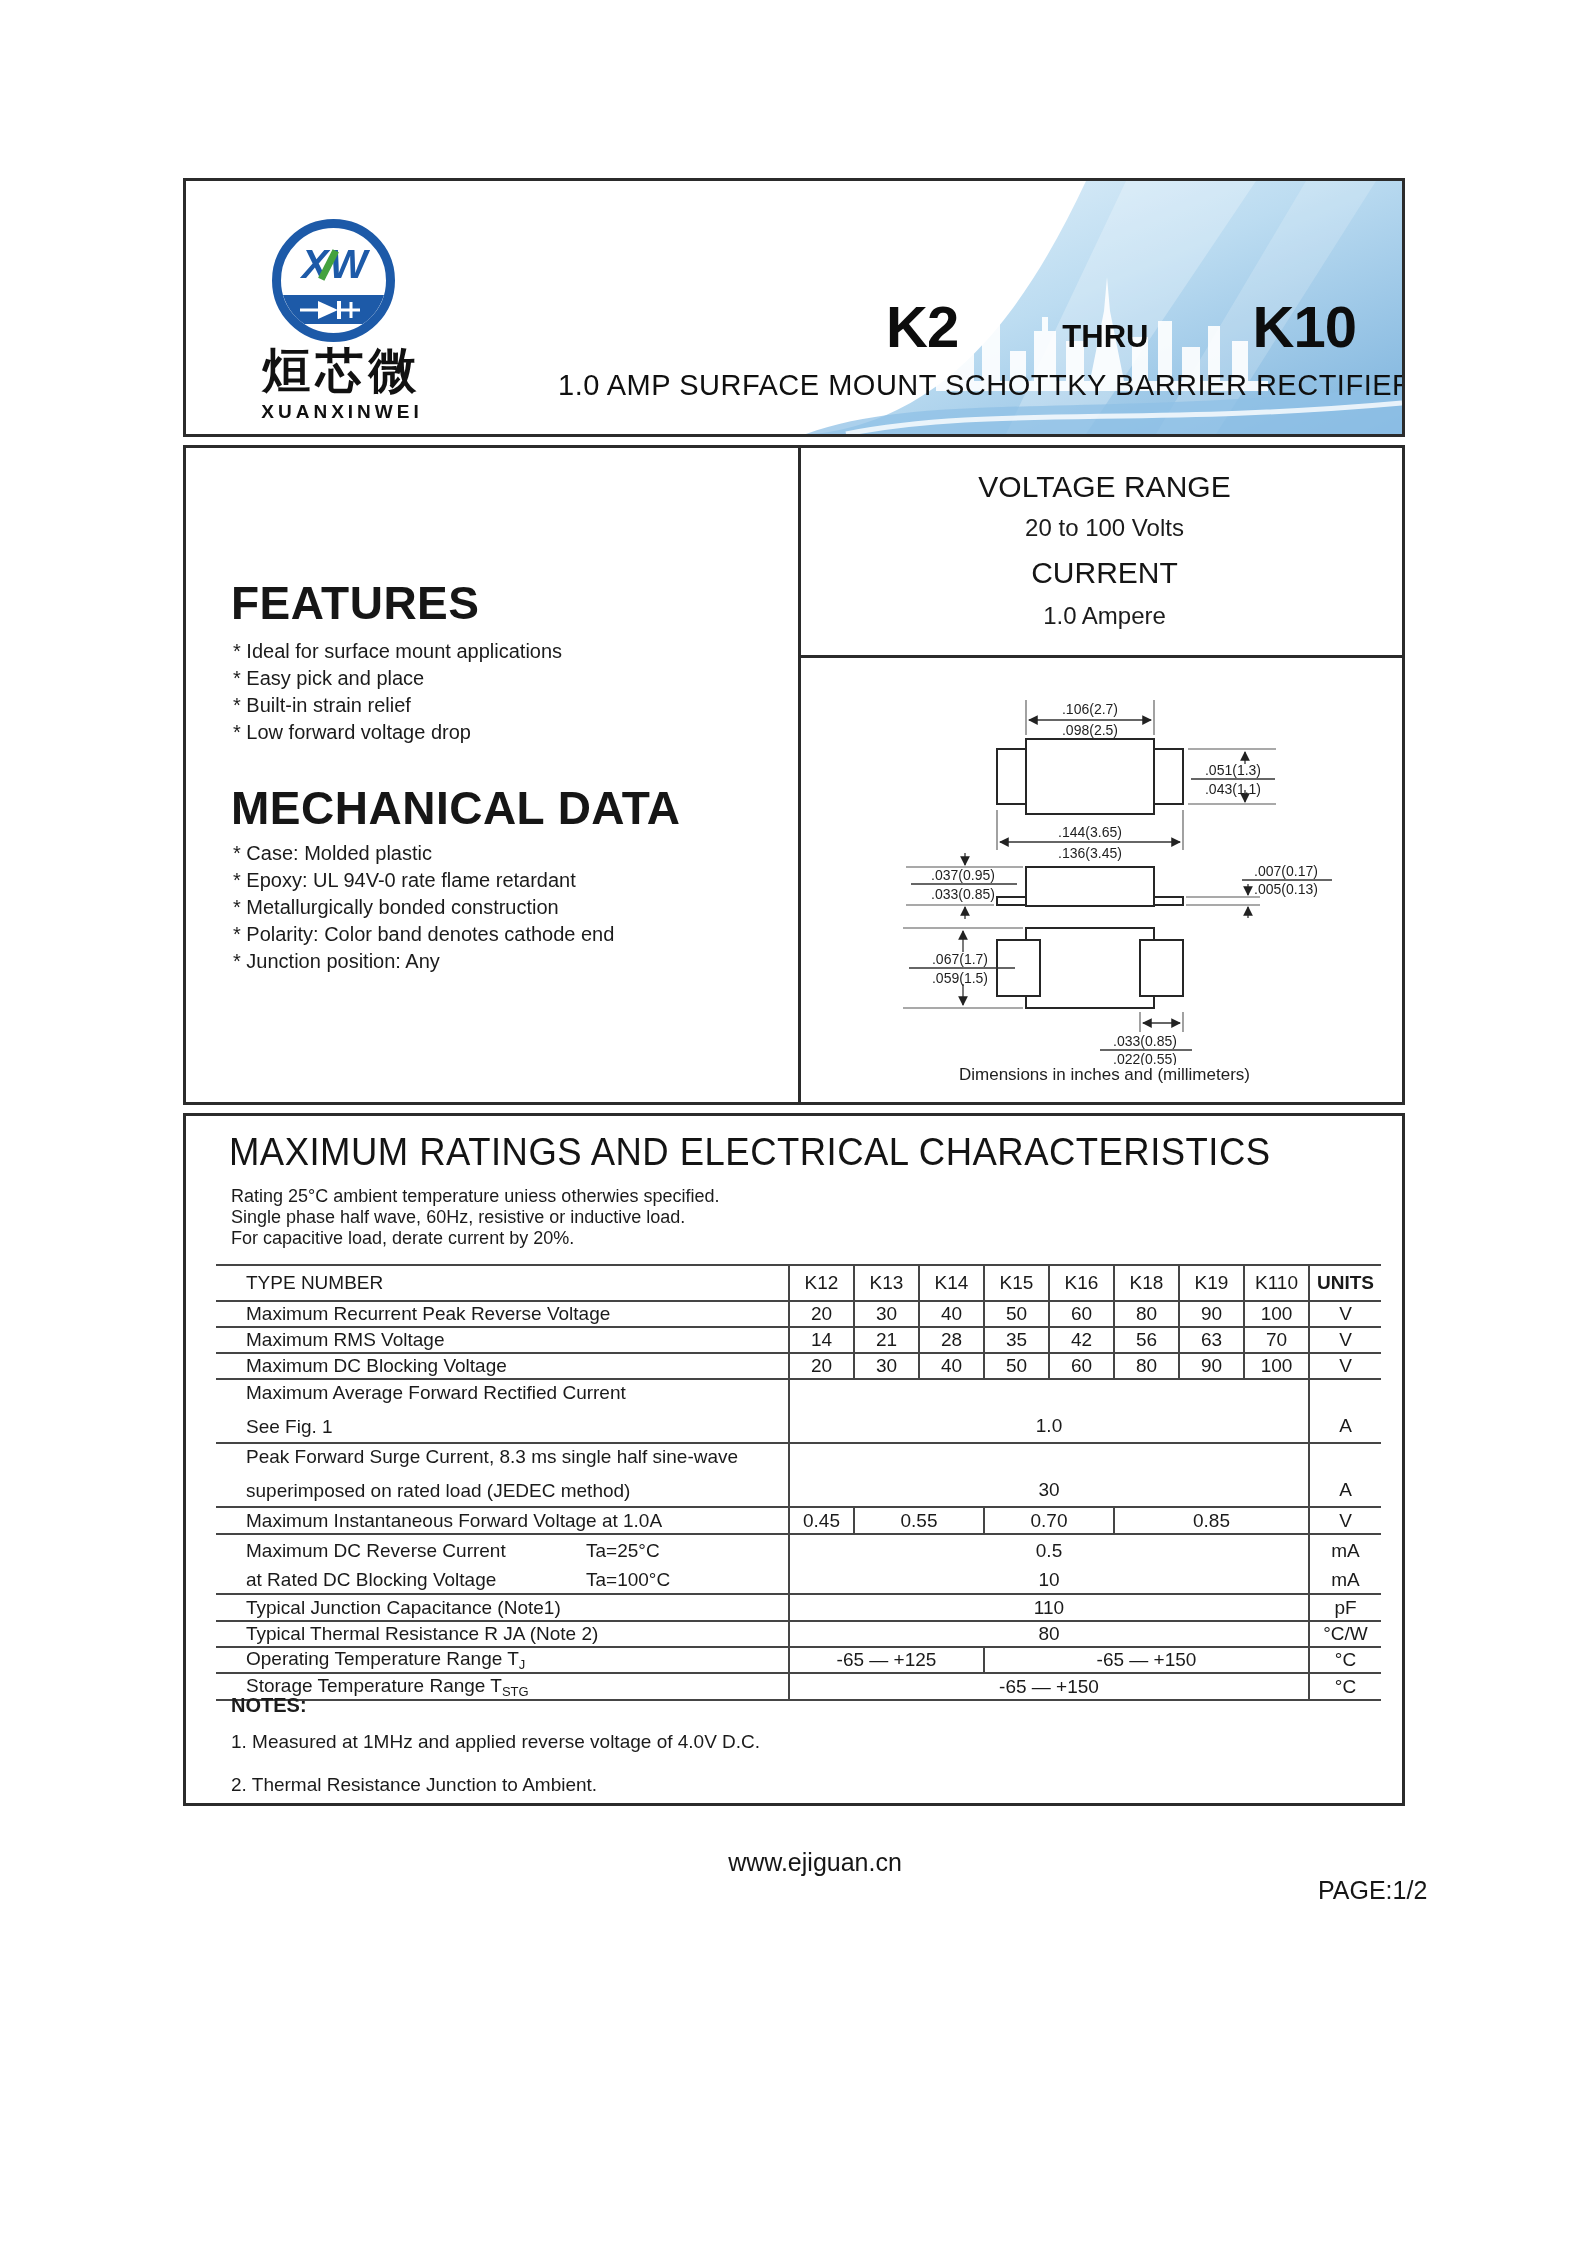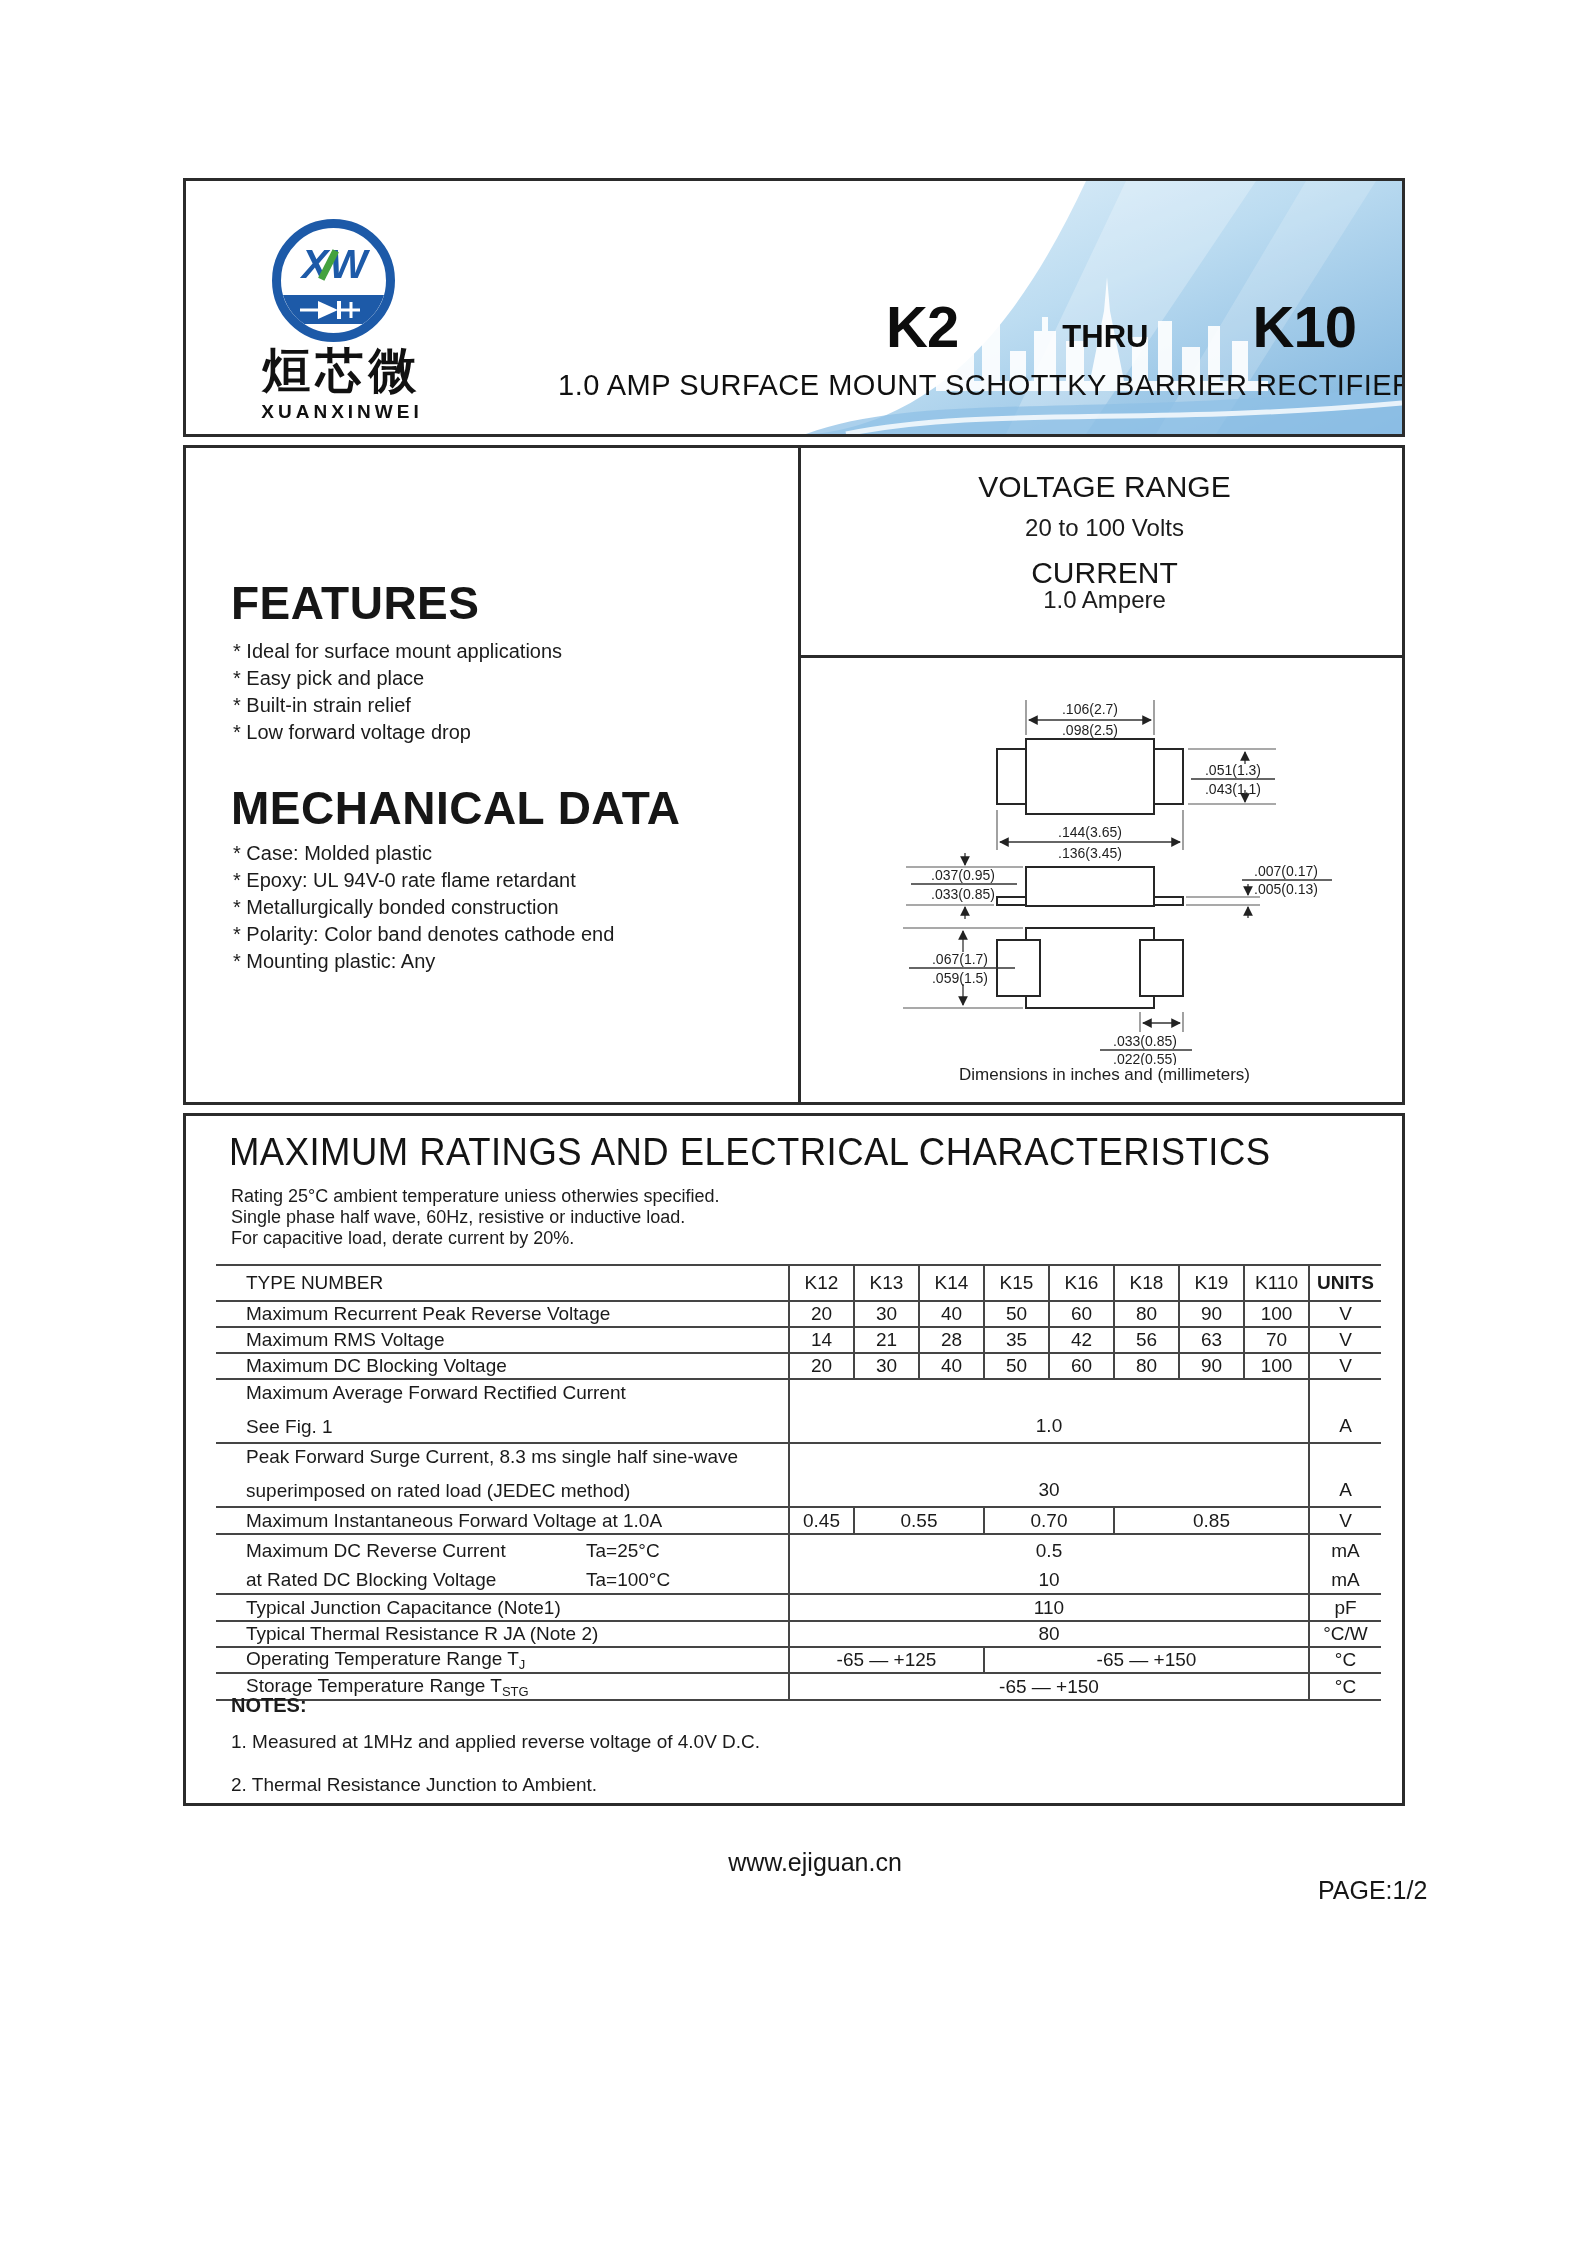--- a/index.html
+++ b/index.html
@@ -146,27 +146,27 @@
     <div>* Easy pick and place</div>
     <div>* Built-in strain relief</div>
     <div>* Low forward voltage drop</div>
   </div>
   <div class="abs h1" id="mech-title">MECHANICAL DATA</div>
   <div class="abs list" id="mech-list">
     <div>* Case: Molded plastic</div>
     <div>* Epoxy: UL 94V-0 rate flame retardant</div>
     <div>* Metallurgically bonded construction</div>
     <div>* Polarity: Color band denotes cathode end</div>
-    <div>* Mounting plastic: Any</div>
+    <div>* Junction position: Any</div>
   </div>
 
   <div class="abs spec-center spec-big" style="top:22px;">VOLTAGE RANGE</div>
   <div class="abs spec-center spec-val" style="top:66px;">20 to 100 Volts</div>
   <div class="abs spec-center spec-big" style="top:108px;">CURRENT</div>
-  <div class="abs spec-center spec-val" style="top:138px;">1.0 Ampere</div>
+  <div class="abs spec-center spec-val" style="top:154px;">1.0 Ampere</div>
 
 
   <svg class="abs" style="left:622px;top:242px;" width="590" height="375" viewBox="0 0 590 375">
     <defs>
       <marker id="arr" viewBox="0 0 10 10" refX="9" refY="5" markerWidth="7.5" markerHeight="7.5" orient="auto-start-reverse">
         <path d="M0,0 L10,5 L0,10 z" fill="#222"></path>
       </marker>
     </defs>
 
     <line class="ext" x1="218" y1="10" x2="218" y2="45"></line>

